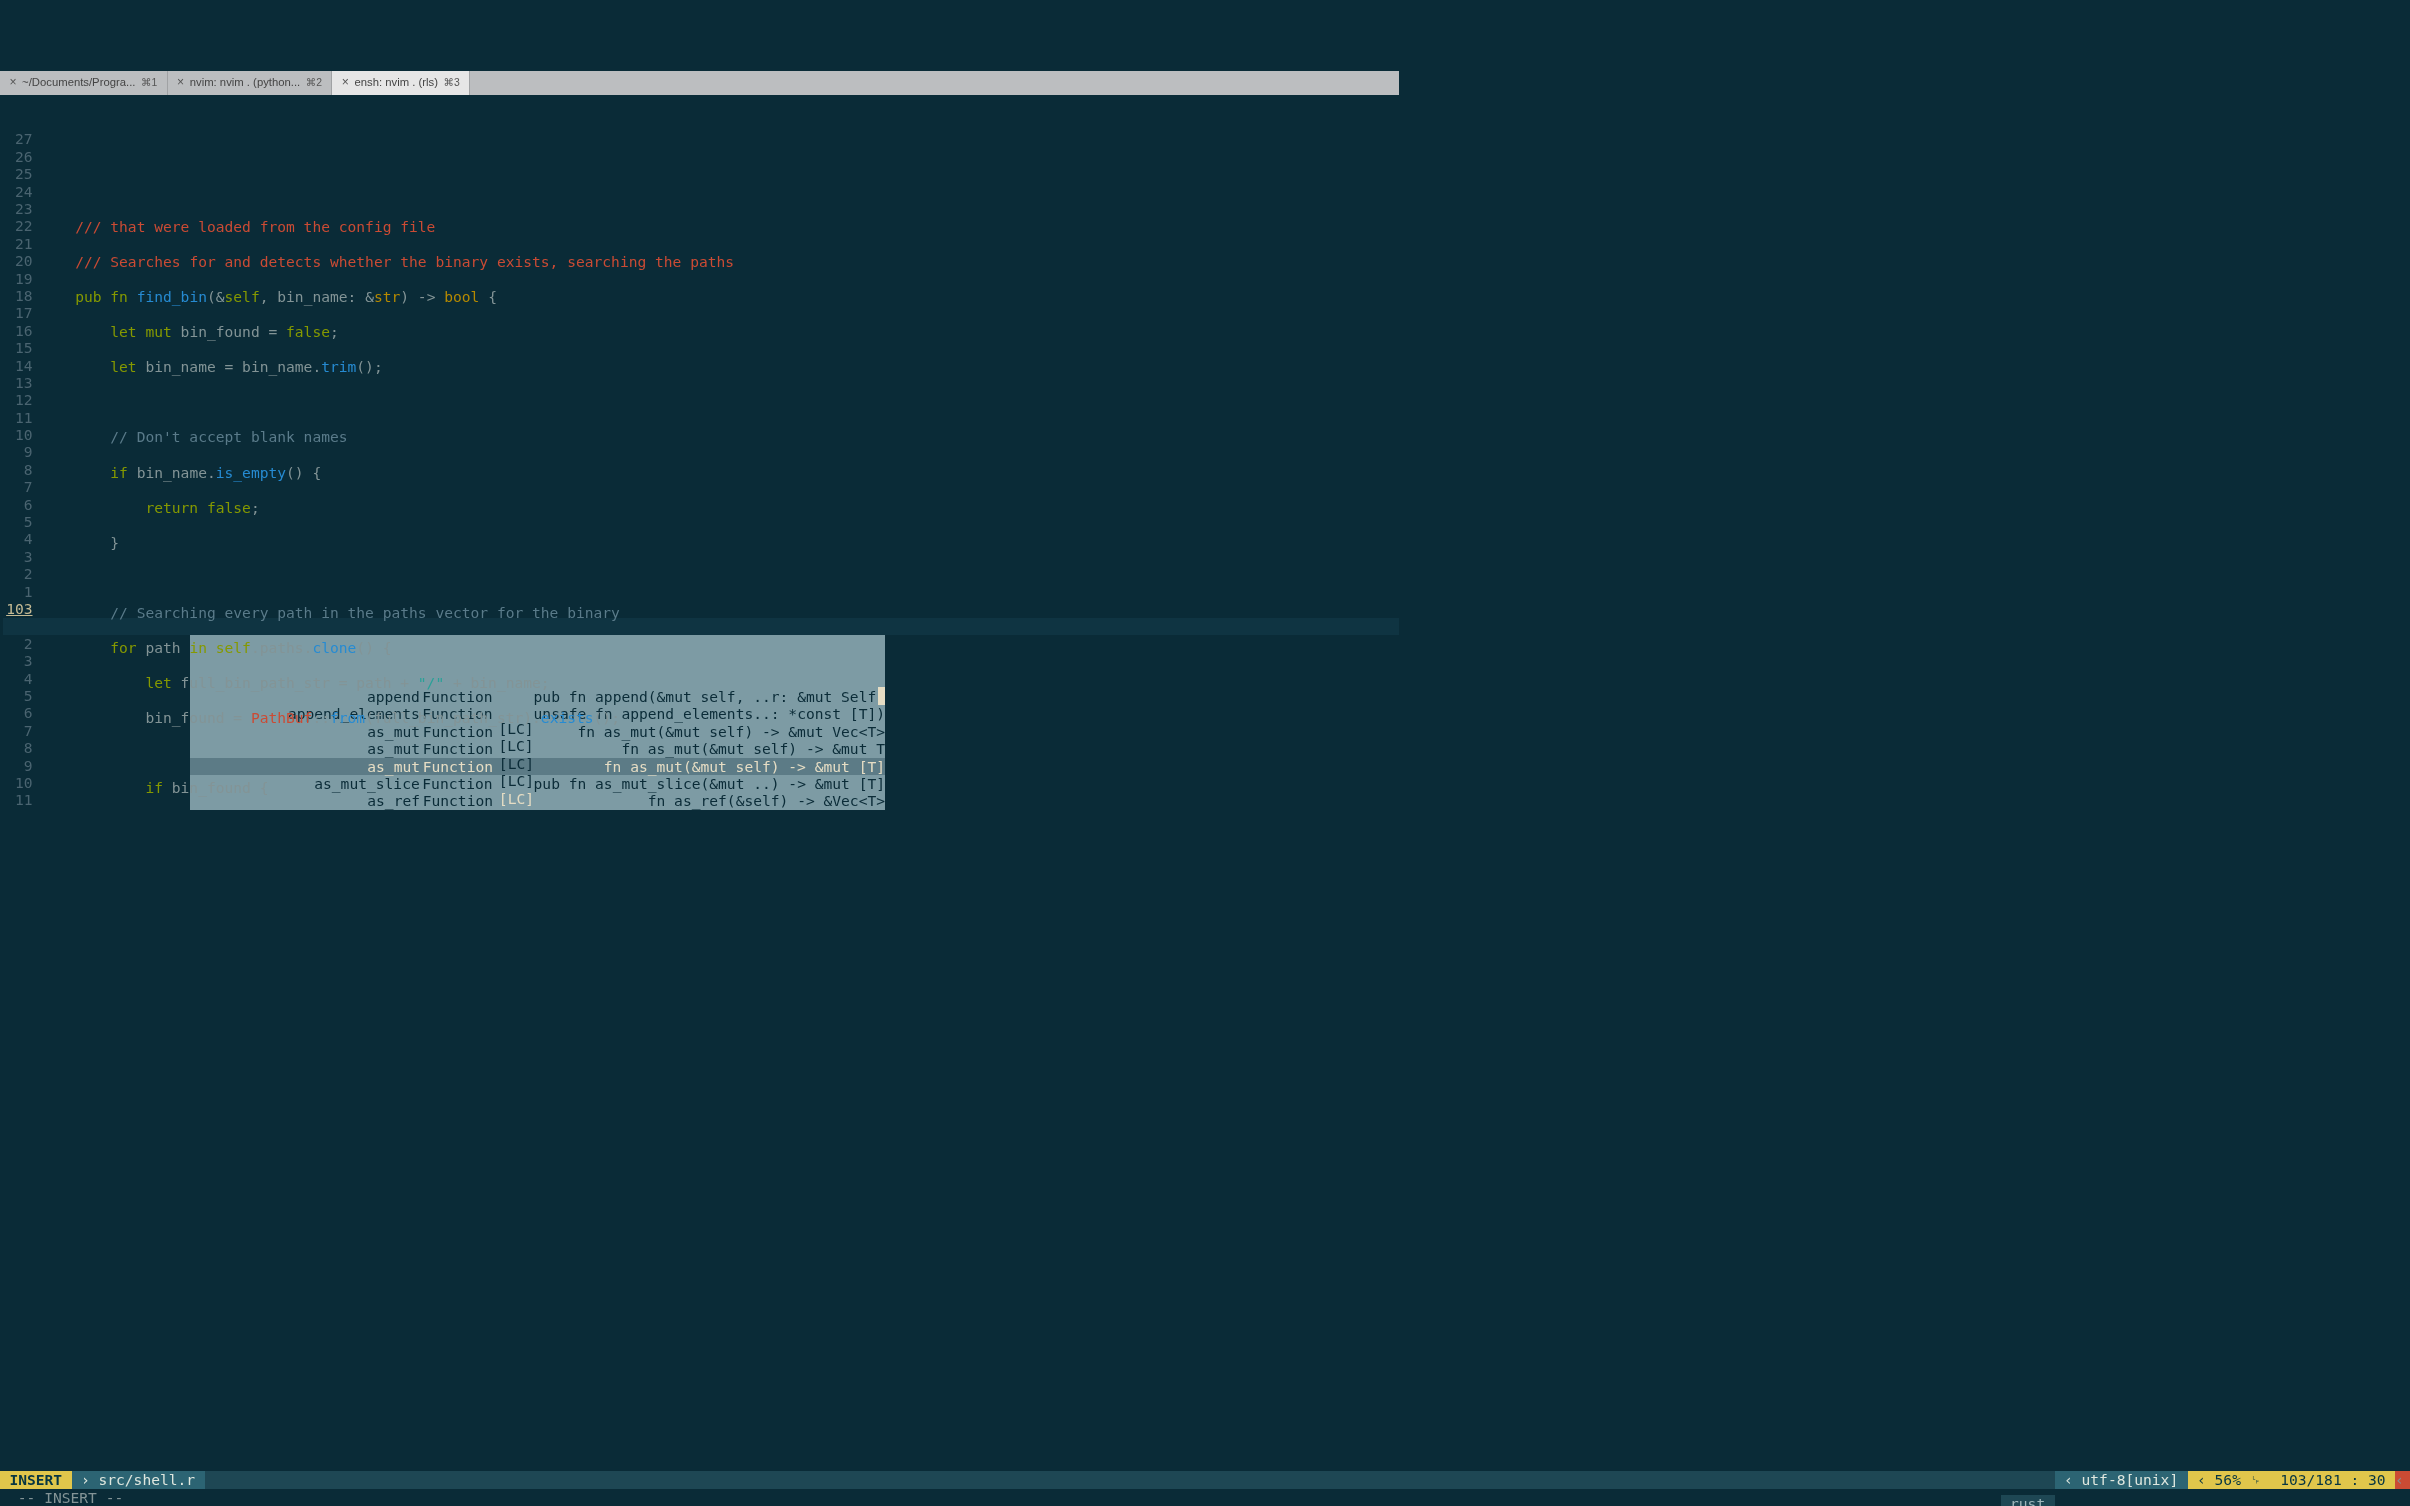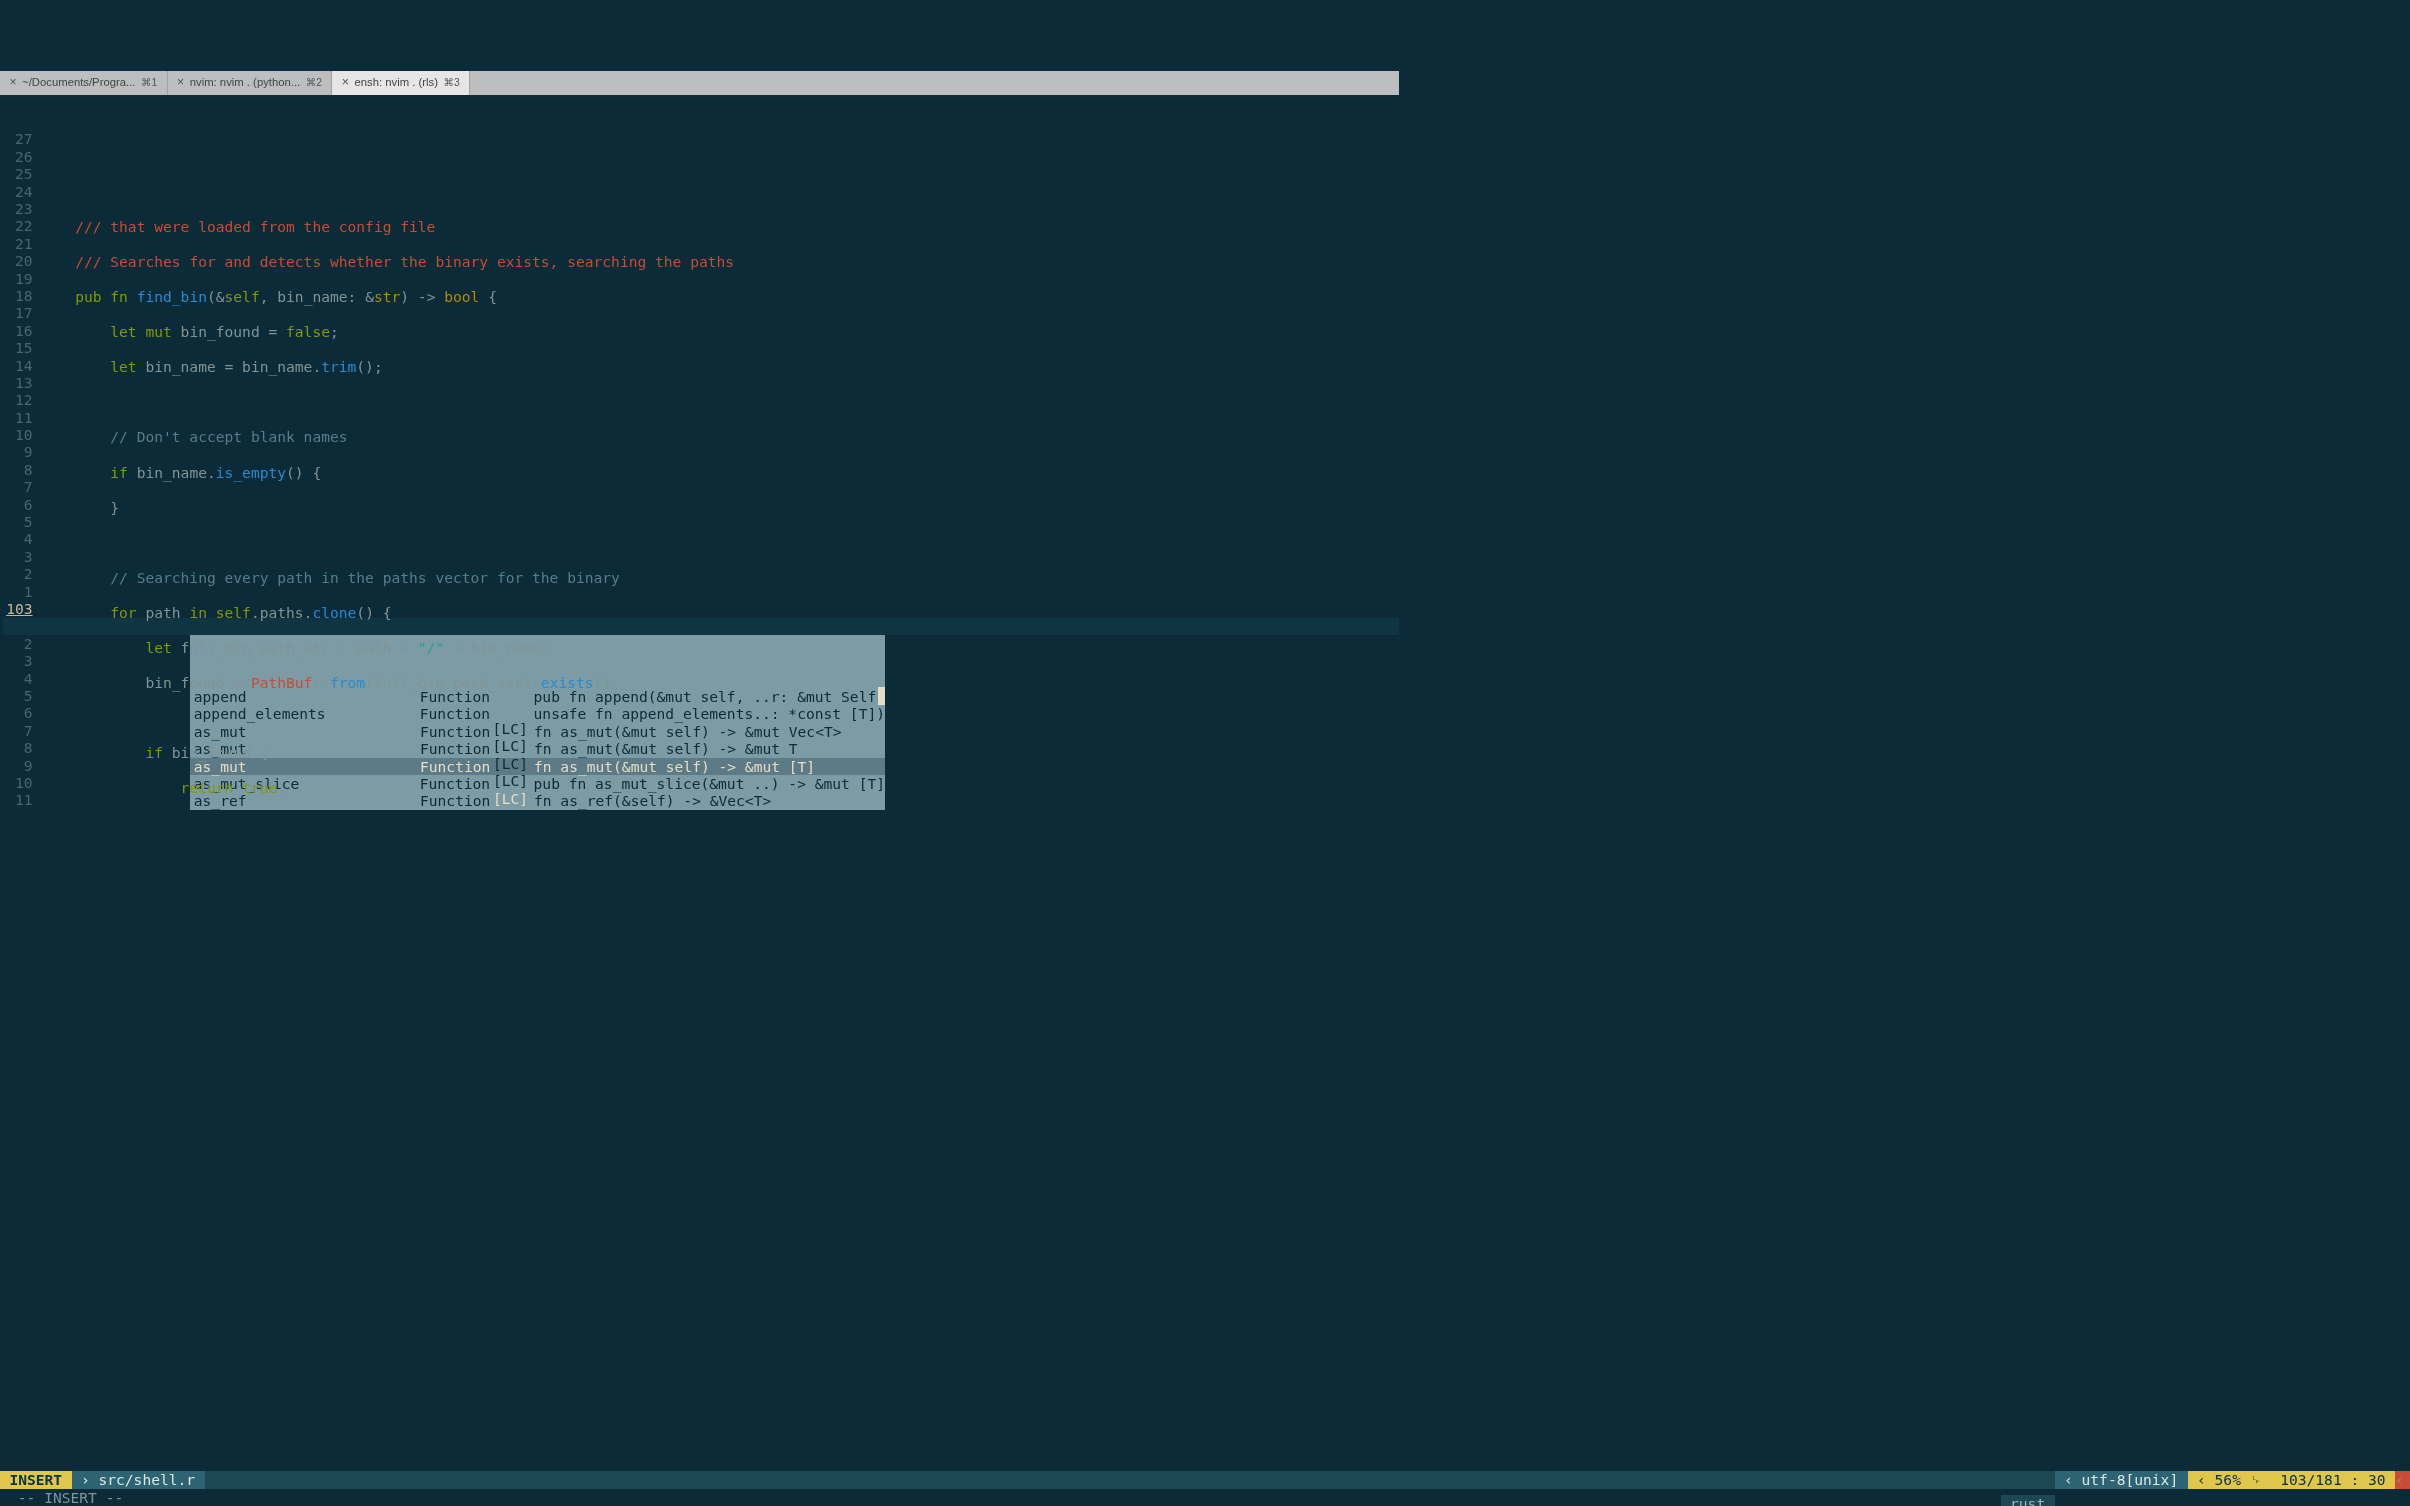--- a/index.html
+++ b/index.html
@@ -35,21 +35,21 @@
 .c-fn { color:#268bd2; }
 .c-type { color:#b58900; }
 .c-pathseg { color:#cb4b34; }
 .c-str { color:#2aa198; }
 .c-method { color:#268bd2; }
 .popup {
   position:absolute; left:190px; top:calc(29 * 17.4px);
   background:#7d9ba4; color:#0a2b37; font-size:14.6px;
   width:695px;
 }
-.popup-row { display:flex; height:17.4px; }
+.popup-row { display:flex; height:17.4px;text-align:right; }
 .popup-row.sel { background:#5c7b86; color:#e6ddc4; }
 .popup-c1 { width:230px; padding-left:3.8px; }
 .popup-c2 { width:73px; }
 .popup-c3 { width:41px;margin-top:32px; }
 .popup-c4 { flex:1; }
 .popup-scroll { position:absolute; right:0; top:calc(3*17.4px); width:7.5px; height:17.4px; background:#e6ddc4; }
 .statusbar {
   position:absolute; bottom:17.4px; left:0; right:0; height:17.4px;
   display:flex; font-size:14.6px;
   background:#1e4754;
@@ -95,20 +95,21 @@
 <div class="line"><span></span></div>
 <div class="line"><span></span></div>
 <div class="line"><span>    </span><span class="c-comment-doc">/// that were loaded from the config file</span></div>
 <div class="line"><span>    </span><span class="c-comment-doc">/// Searches for and detects whether the binary exists, searching the paths</span></div>
 <div class="line"><span>    </span><span class="c-kw">pub fn </span><span class="c-fn">find_bin</span><span>(&amp;</span><span class="c-kw">self</span><span>, bin_name: &amp;</span><span class="c-type">str</span><span>) -&gt; </span><span class="c-type">bool</span><span> {</span></div>
 <div class="line"><span>        </span><span class="c-kw">let mut</span><span> bin_found = </span><span class="c-kw">false</span><span>;</span></div>
 <div class="line"><span>        </span><span class="c-kw">let</span><span> bin_name = bin_name.</span><span class="c-method">trim</span><span>();</span></div>
 <div class="line"><span></span></div>
 <div class="line"><span>        </span><span class="c-comment">// Don't accept blank names</span></div>
 <div class="line"><span>        </span><span class="c-kw">if</span><span> bin_name.</span><span class="c-method">is_empty</span><span>() {</span></div>
+<div class="line"><span>            </span><span class="c-kw">return false</span><span>;</span></div>
 <div class="line"><span>        </span><span>}</span></div>
 <div class="line"><span></span></div>
 <div class="line"><span>        </span><span class="c-comment">// Searching every path in the paths vector for the binary</span></div>
 <div class="line"><span>        </span><span class="c-kw">for</span><span> path </span><span class="c-kw">in </span><span class="c-kw">self</span><span>.paths.</span><span class="c-method">clone</span><span>() {</span></div>
 <div class="line"><span>            </span><span class="c-kw">let</span><span> full_bin_path_str = path + </span><span class="c-str">"/"</span><span> + bin_name;</span></div>
 <div class="line"><span>            </span><span>bin_found = </span><span class="c-pathseg">PathBuf</span><span>::</span><span class="c-method">from</span><span>(full_bin_path_str).</span><span class="c-method">exists</span><span>();</span></div>
 <div class="line"><span></span></div>
 <div class="line"><span>            </span><span class="c-kw">if</span><span> bin_found {</span></div>
 <div class="line"><span>                </span><span class="c-kw">return true</span><span>;</span></div>
 <div class="line"><span>            </span><span>}</span></div>

